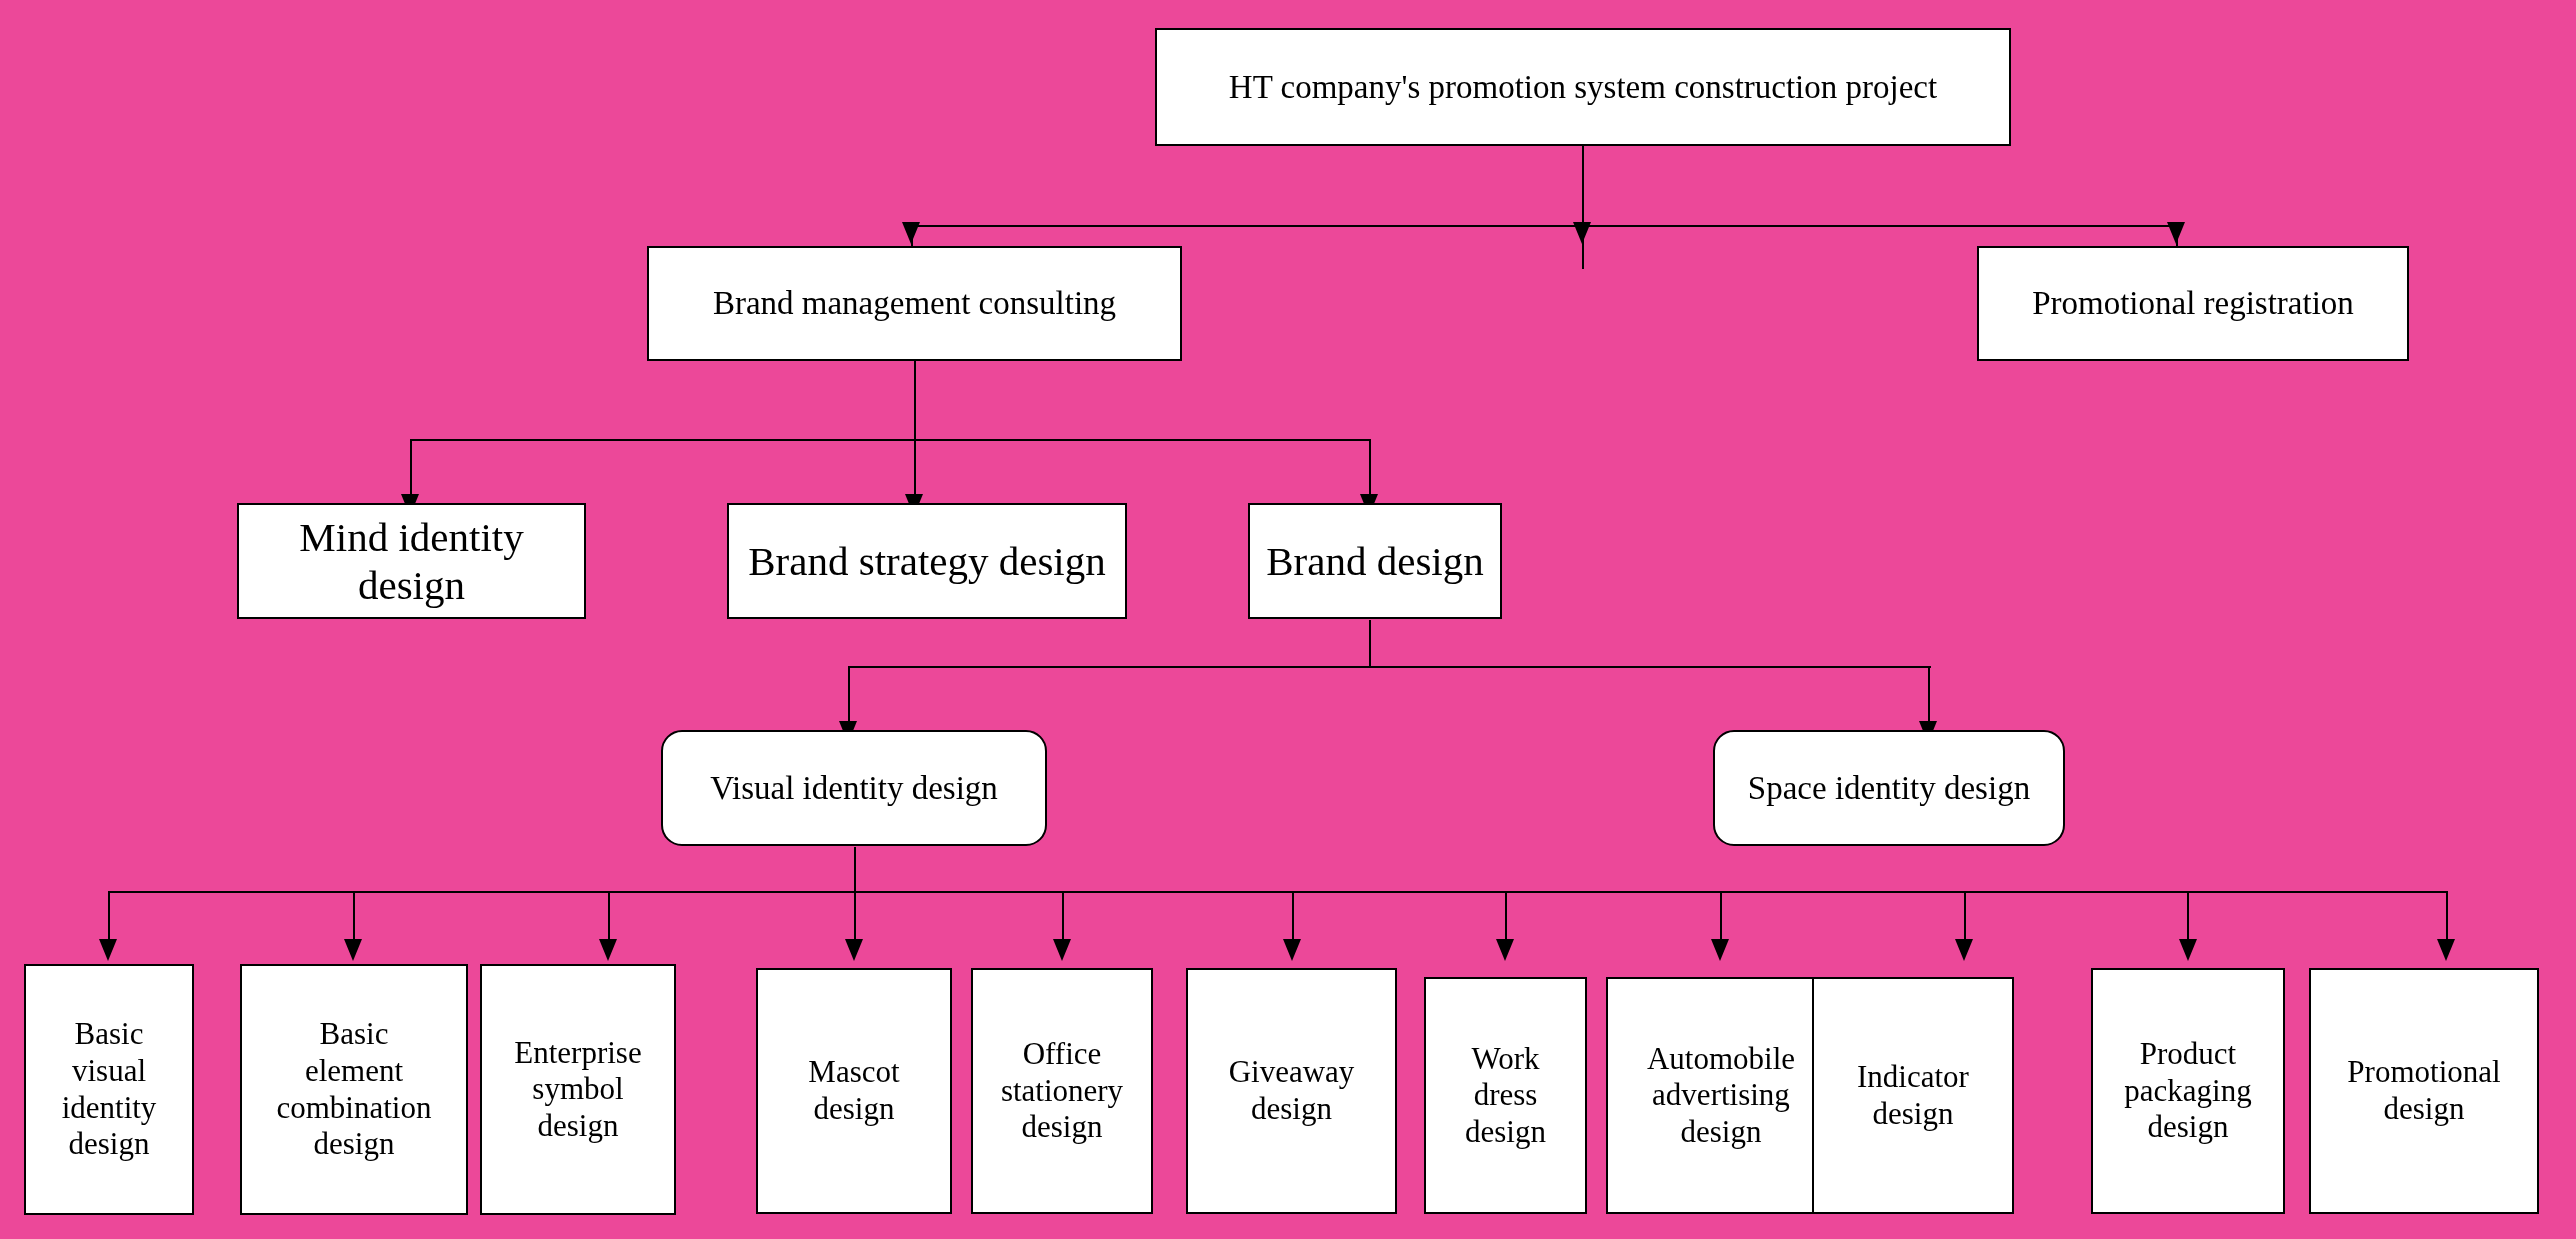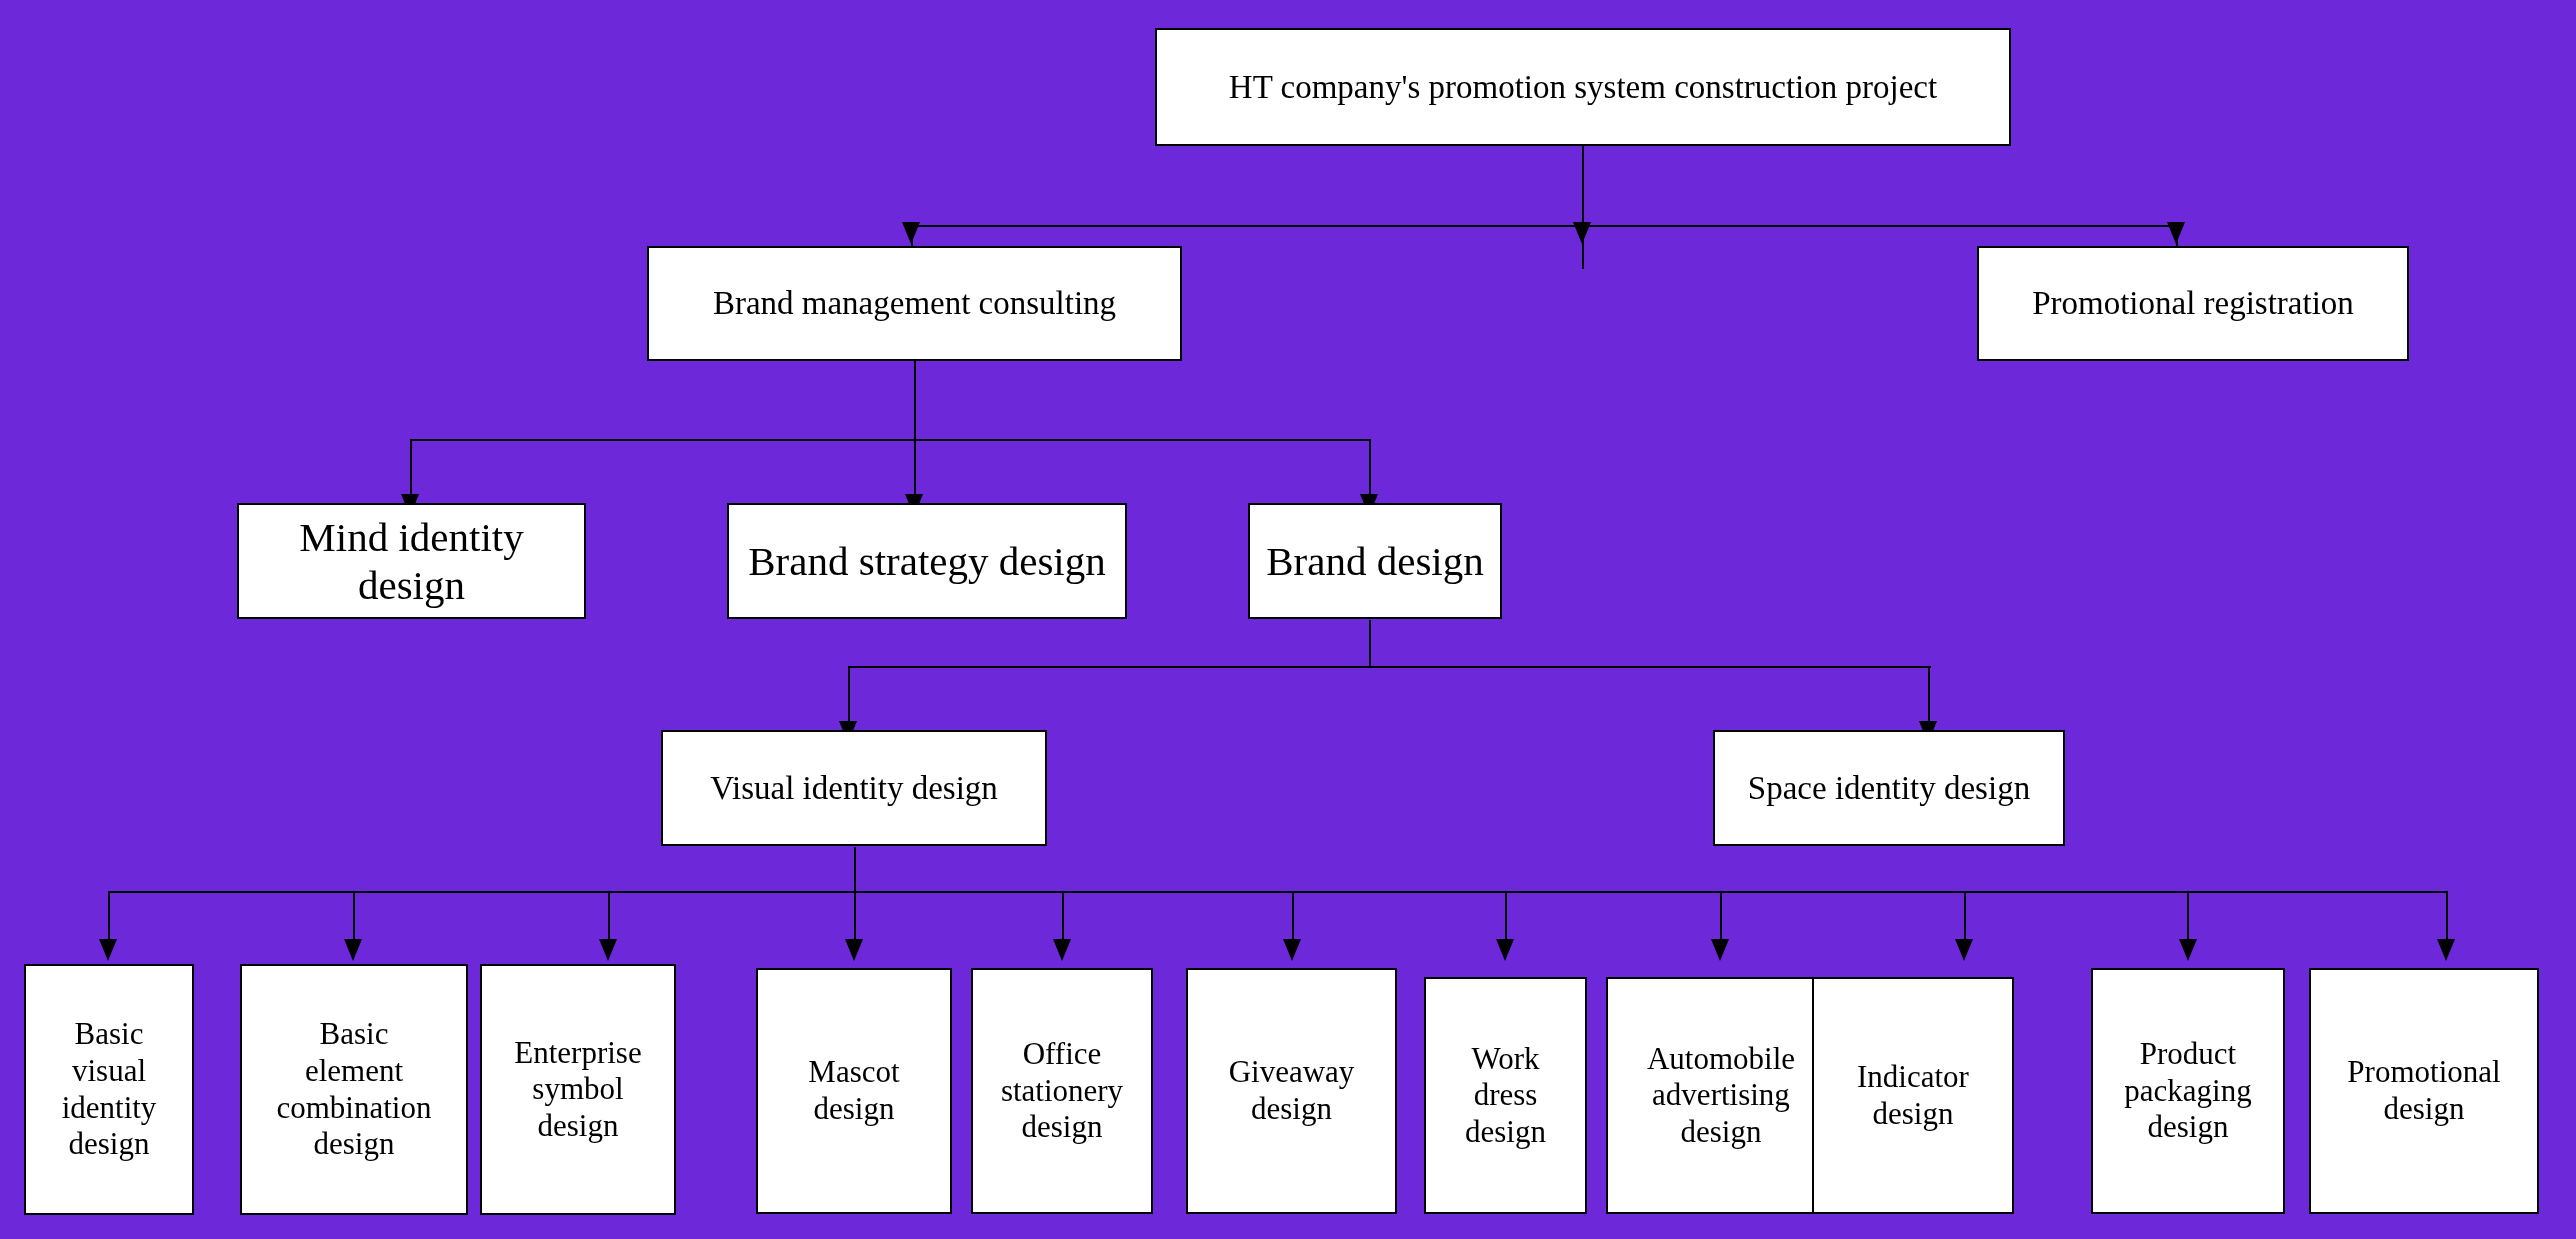--- a/index.html
+++ b/index.html
@@ -5,40 +5,40 @@
 <style>
   html,body{margin:0;padding:0;background:#ffffff;}
   body{
     font-family:"Liberation Serif","DejaVu Serif",serif;
     color:#000000;
   }
   #diagram{
     position:relative;
     width:2576px;
     height:1240px;
-    background:#6d28d9;
+    background:#ec4899;
     overflow:hidden;
   }
   .node{
     position:absolute;
     box-sizing:border-box;
     border:2.2px solid #000000;
     background:#ffffff;
     display:flex;
     align-items:center;
     justify-content:center;
     text-align:center;
     line-height:1.18;
     white-space:pre-line;
     padding:1.5px 4.4px;
   }
   .lvl0{font-size:33px;}
   .lvl1{font-size:33px;}
   .lvl2{font-size:41px;}
-  .lvl3{font-size:33px;}
+  .lvl3{font-size:33px;border-radius:21px;}
   .leaf{font-size:31px;}
 
   
   .vline{
     position:absolute;
     width:2.2px;
     background:#000000;
   }
   .hline{
     position:absolute;

